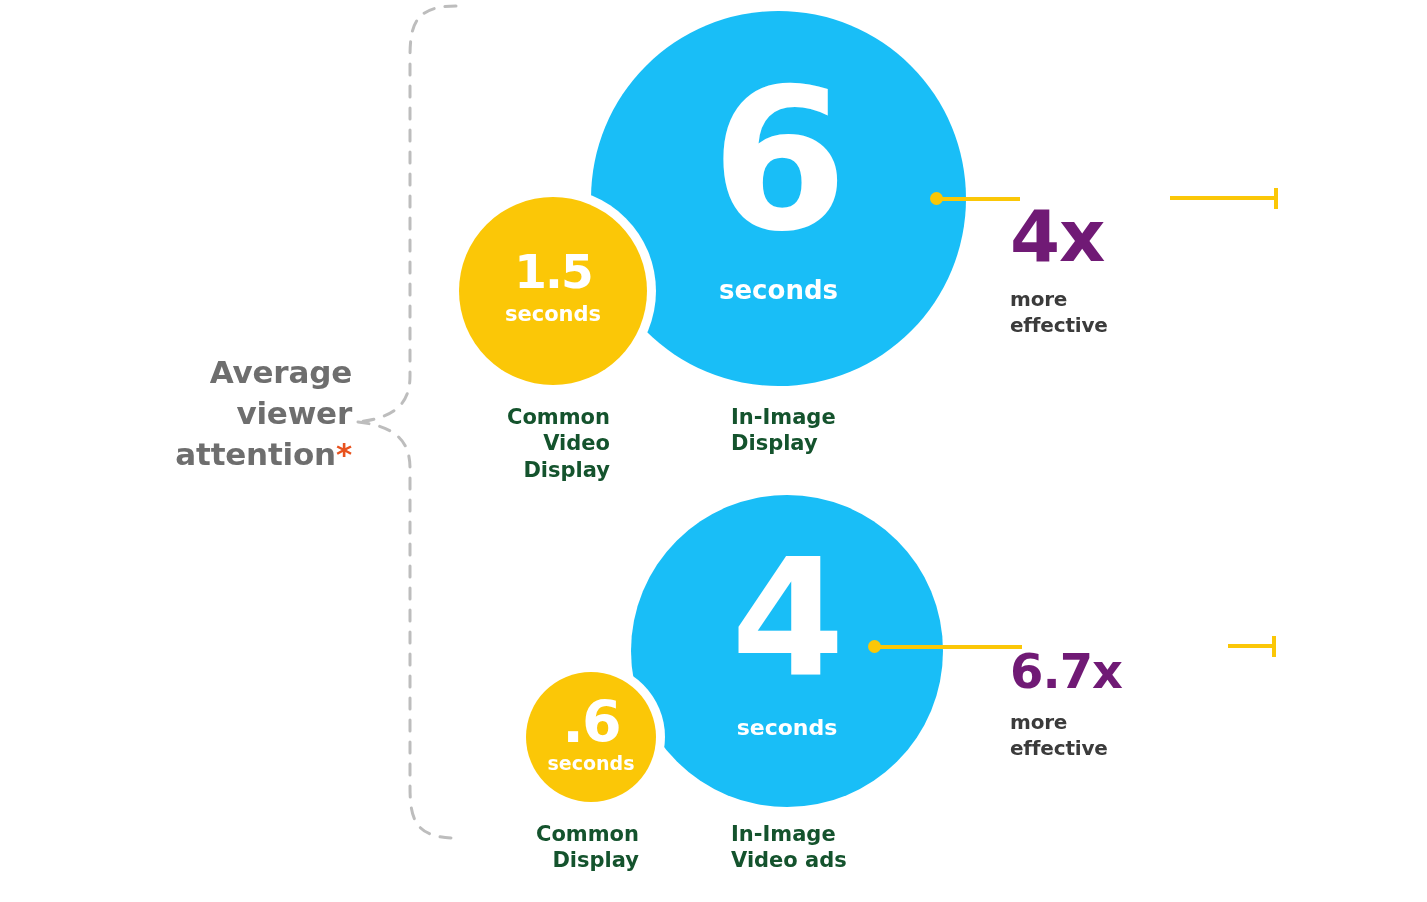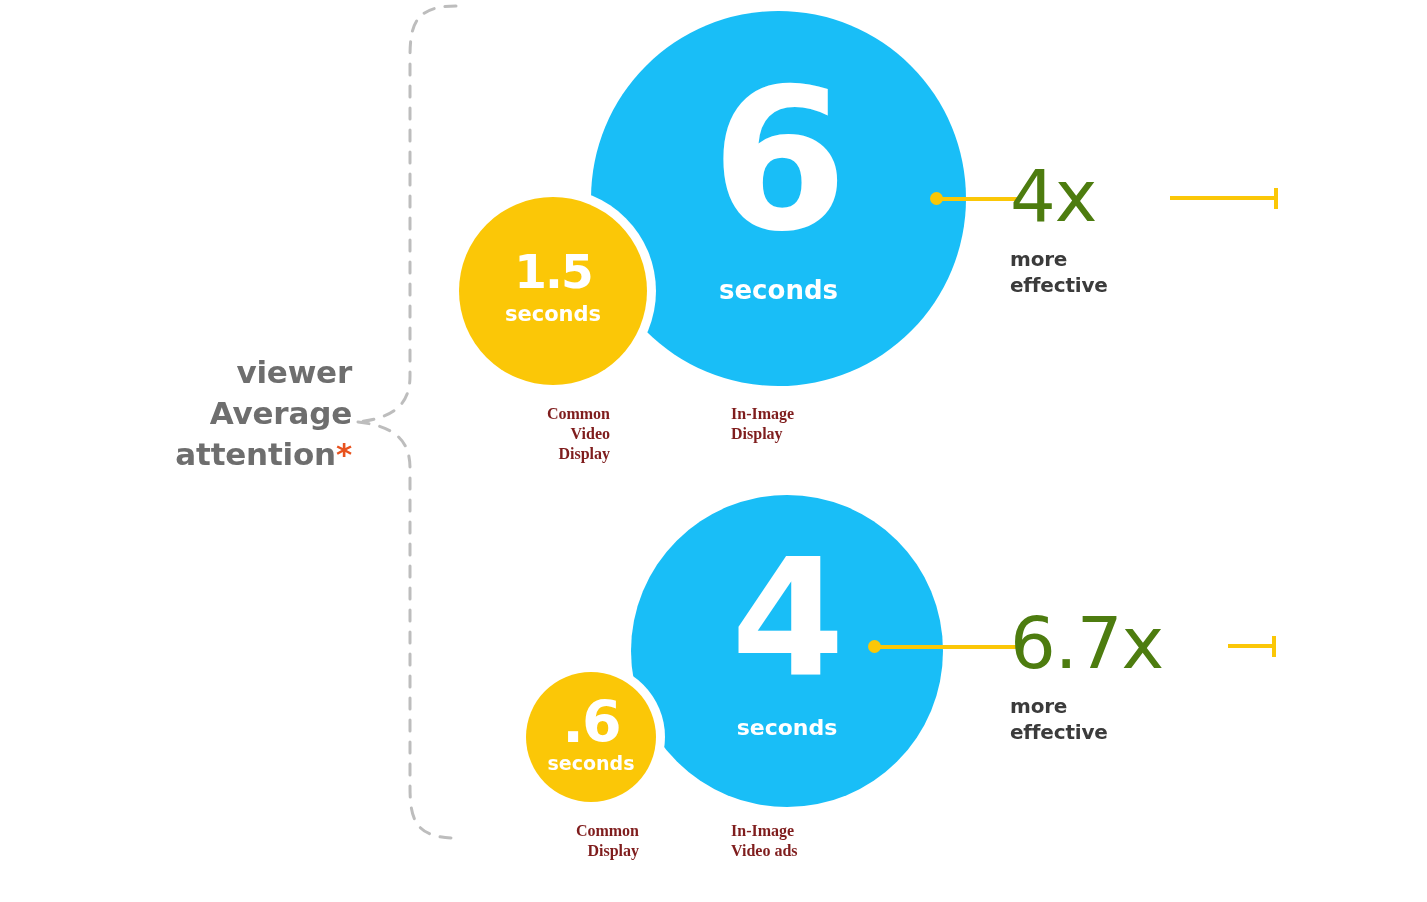--- a/index.html
+++ b/index.html
@@ -87,26 +87,25 @@
   .yellow-a .num  { font-size: 47px; margin-top: -6px; }
   .yellow-a .unit { font-size: 21px; margin-top: 9px; }
 
   .yellow-b { left: 526px; top: 672px; width: 130px; height: 130px; }
   .yellow-b .num  { font-size: 57px; margin-top: -4px; }
   .yellow-b .unit { font-size: 19px; margin-top: 3px; }
 
   
   .clabel {
     position: absolute;
-    font-size: 16px;
+    font-size: 21px;
     font-weight: bold;
     line-height: 1.26;
-    color: #7f1d1d;
+    color: #14532d;
     z-index: 3;
-    font-family: Liberation Serif, serif;
   }
   .clabel-banner { left: 410px; top: 404px; width: 200px; text-align: right; }
   .clabel-inimg  { left: 731px; top: 404px; width: 240px; text-align: left; }
   .clabel-video  { left: 435px; top: 821px; width: 204px; text-align: right; }
   .clabel-vads   { left: 731px; top: 821px; width: 240px; text-align: left; }
 
   
   .conn { position: absolute; z-index: 4; }
   .conn .dot {
     position: absolute;
@@ -145,50 +144,51 @@
   .tail-a .tline { width: 108px; }
   .tail-a .cap   { left: 104px; }
   .tail-b { left: 1228px; top: 636px; }
   .tail-b .tline { width: 48px; }
   .tail-b .cap   { left: 44px; }
 
   
   .mult { position: absolute; z-index: 5; }
   .mult .big {
     font-size: 72px;
-    font-weight: normal;
-    color: #4d7c0f;
+    font-weight: bold;
+    color: #701a75;
     line-height: 1;
     letter-spacing: -1px;
+    margin-top: 40px;
   }
   .mult .sub {
     font-size: 20px;
     font-weight: bold;
     color: #3b3b3b;
     line-height: 1.3;
     margin-top: 14px;
     letter-spacing: -0.2px;
   }
   .mult-a { left: 1010px; top: 160px; }
   .mult-b { left: 1010px; top: 607px; }
-  .mult-b .big { font-size: 72px; }
+  .mult-b .big { font-size: 48px; }
 </style>
 </head>
 <body>
 
 <div id="stage">
 
   <svg class="bracket-svg" viewBox="0 0 110 845" fill="none" xmlns="http://www.w3.org/2000/svg">
     <path d="M104 6 C 62 6, 58 26, 58 58 L 58 376 C 58 404, 42 418, 6 422" stroke="#bdbdbd" stroke-width="3" stroke-dasharray="11 11" stroke-linecap="round"></path>
     <path d="M6 422 C 42 426, 58 440, 58 468 L 58 786 C 58 818, 62 838, 104 838" stroke="#bdbdbd" stroke-width="3" stroke-dasharray="11 11" stroke-linecap="round"></path>
   </svg>
 
   <div class="avg-caption">
+    <div>Average</div>
     <div>viewer</div>
-    <div>Average</div>
     <div><span>attention</span><span class="asterisk">*</span></div>
   </div>
 
   <div class="circle blue-big blue-a">
     <div class="num">6</div>
     <div class="unit">seconds</div>
   </div>
 
   <div class="circle yellow-sm yellow-a">
     <div class="num">1.5</div>

